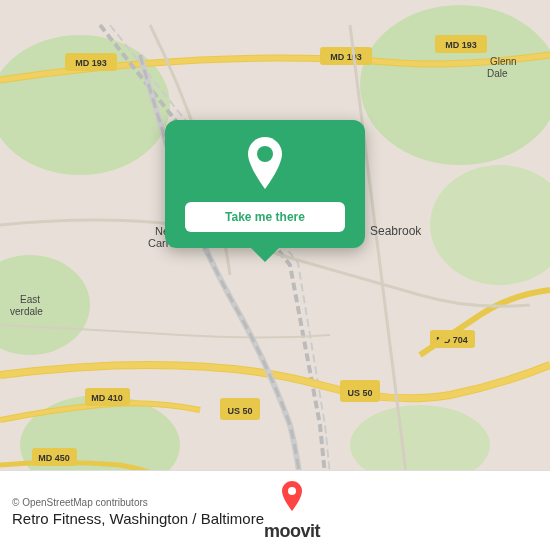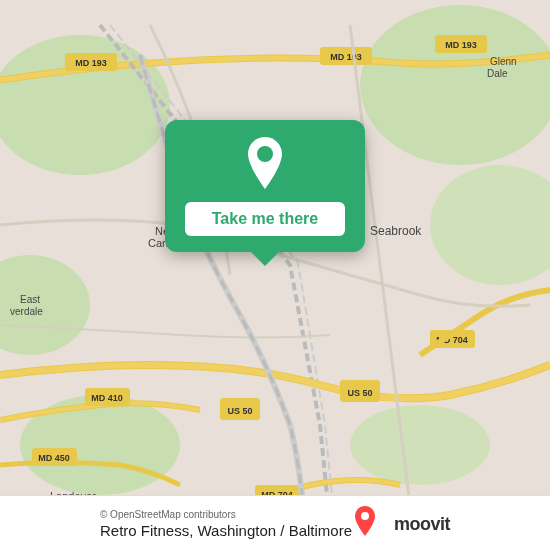--- a/index.html
+++ b/index.html
@@ -61,40 +61,40 @@
       align-items: center;
       justify-content: center;
       margin-bottom: 10px;
     }
 
     #take-me-there-btn {
       background: white;
       color: #2eaa6e;
       border: none;
       border-radius: 6px;
-      font-size: 16px;
+      font-size: 12px;
       font-weight: bold;
       padding: 8px 18px;
       cursor: pointer;
       white-space: nowrap;
       width: 100%;
       text-align: center;
     }
 
     
     #bottom-bar {
       position: absolute;
       bottom: 0;
       left: 0;
       width: 100%;
       background: white;
       padding: 10px 12px 8px;
       display: flex;
       align-items: center;
-      justify-content: center;
+      justify-content: flex-start;
       z-index: 20;
       border-top: 1px solid #ddd;
     }
 
     #bottom-left {
       display: flex;
       flex-direction: column;
     }
 
     #attribution {
@@ -105,21 +105,22 @@
 
     #place-name {
       font-size: 15px;
       font-weight: normal;
       color: #222;
     }
 
     #moovit-logo {
       display: flex;
       align-items: center;
-      gap: 16px;
+      gap: 4px;
+      flex-direction: column;
     }
 
     #moovit-pin {
       font-size: 22px;
     }
 
     #moovit-text {
       font-size: 18px;
       font-weight: bold;
       color: #333;

